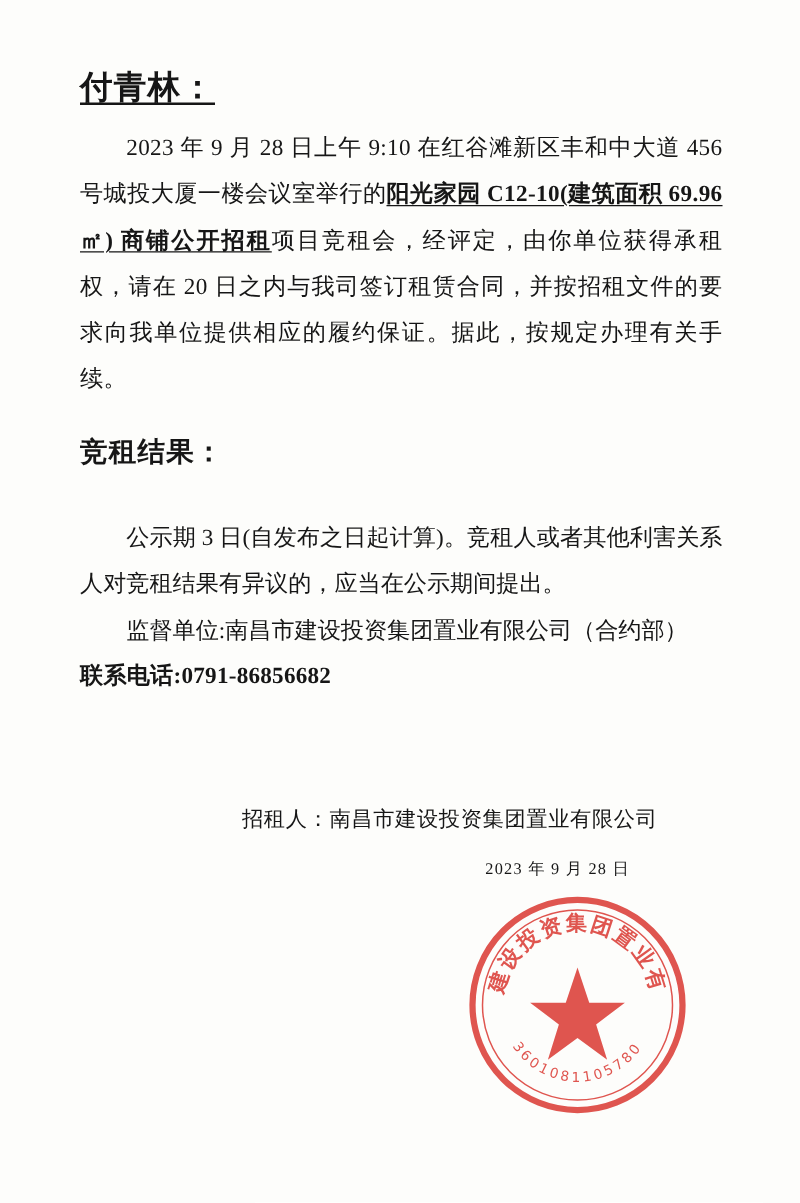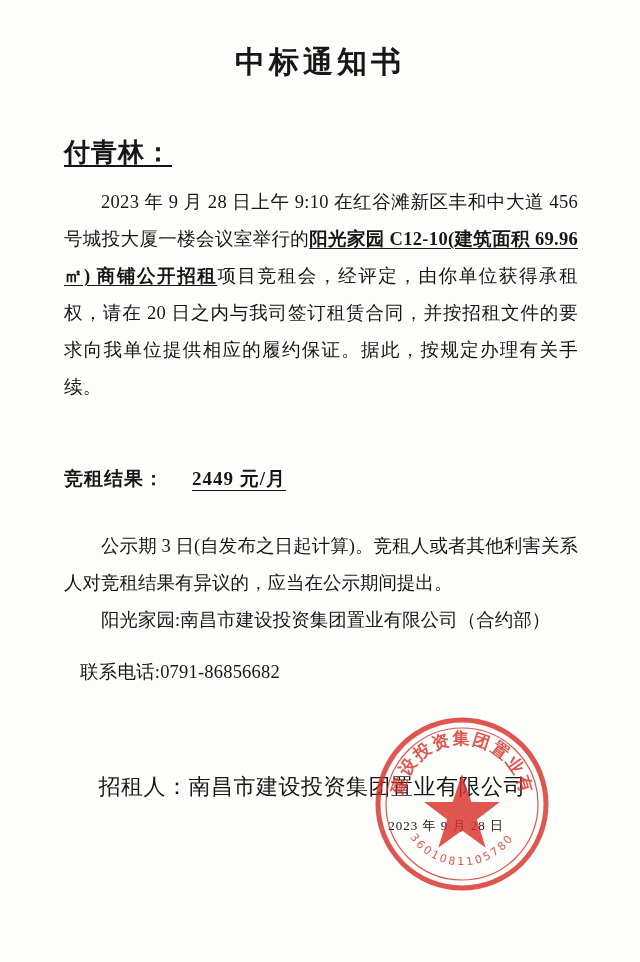--- a/index.html
+++ b/index.html
@@ -50,22 +50,22 @@
     margin: 0;
     text-align: justify;
     letter-spacing: 0.3px;
   }
   .u-bold {
     font-weight: bold;
     text-decoration: underline;
     text-underline-offset: 3px;
   }
   .result-row {
-    margin-top: 60px;
-    font-size: 19px;
+    margin-top: 24px;
+    font-size: 22px;
     font-weight: bold;
     letter-spacing: 1px;
     display: flex;
     align-items: flex-end;
   }
   .result-label { white-space: nowrap; }
   .result-value {
     text-decoration: underline;
     text-underline-offset: 5px;
     padding: 0 14px 0 28px;
@@ -83,33 +83,33 @@
   .supervisor-line {
     font-size: 18.5px;
     line-height: 37px;
     text-indent: 2em;
     margin: 0;
     white-space: nowrap;
   }
   .phone-line {
     font-size: 18.5px;
     line-height: 34px;
-    margin: 16px;
-    font-weight: normal;
+    margin: 0;
+    font-weight: bold;
     letter-spacing: 0.2px;
   }
   .signature-block {
     margin-top: 78px;
     text-align: right;
     padding-right: 52px;
     position: relative;
     z-index: 1;
   }
   .sign-line {
-    font-size: 22px;
+    font-size: 17px;
     line-height: 40px;
     letter-spacing: 0.5px;
   }
   .sign-date {
     font-size: 13px;
     line-height: 38px;
     padding-right: 22px;
     letter-spacing: 1px;
   }
   
@@ -124,38 +124,36 @@
     pointer-events: none;
   }
   .seal svg { display: block; }
   .footer-space { height: 40px; }
 </style>
 </head>
 <body>
 
 <div class="page">
 
-  <div class="doc-title">中标通知书</div>
 
   <div class="content">
 
     <div class="salutation">付青林：</div>
 
     <p class="body-par"><span>2023 年 9 月 28 日上午 9:10 在红谷滩新区丰和中大道 456 号城投大厦一楼会议室举行的</span><span class="u-bold">阳光家园 C12-10(建筑面积 69.96 ㎡) 商铺公开招租</span><span>项目竞租会，经评定，由你单位获得承租权，请在 20 日之内与我司签订租赁合同，并按招租文件的要求向我单位提供相应的履约保证。据此，按规定办理有关手续。</span></p>
 
     <div class="result-row">
       <span class="result-label">竞租结果：</span>
-      <span class="result-value">2449 元/月</span>
     </div>
 
     <div class="gap-block"></div>
 
     <p class="notice-par">公示期 3 日(自发布之日起计算)。竞租人或者其他利害关系人对竞租结果有异议的，应当在公示期间提出。</p>
 
-    <p class="supervisor-line">阳光家园:南昌市建设投资集团置业有限公司（合约部）</p>
+    <p class="supervisor-line">监督单位:南昌市建设投资集团置业有限公司（合约部）</p>
 
     <p class="phone-line">联系电话:0791-86856682</p>
 
     <div class="signature-block">
       <div class="sign-line">招租人：南昌市建设投资集团置业有限公司</div>
       <div class="sign-date">2023 年 9 月 28 日</div>
     </div>
 
     <div class="footer-space"></div>
   </div>

